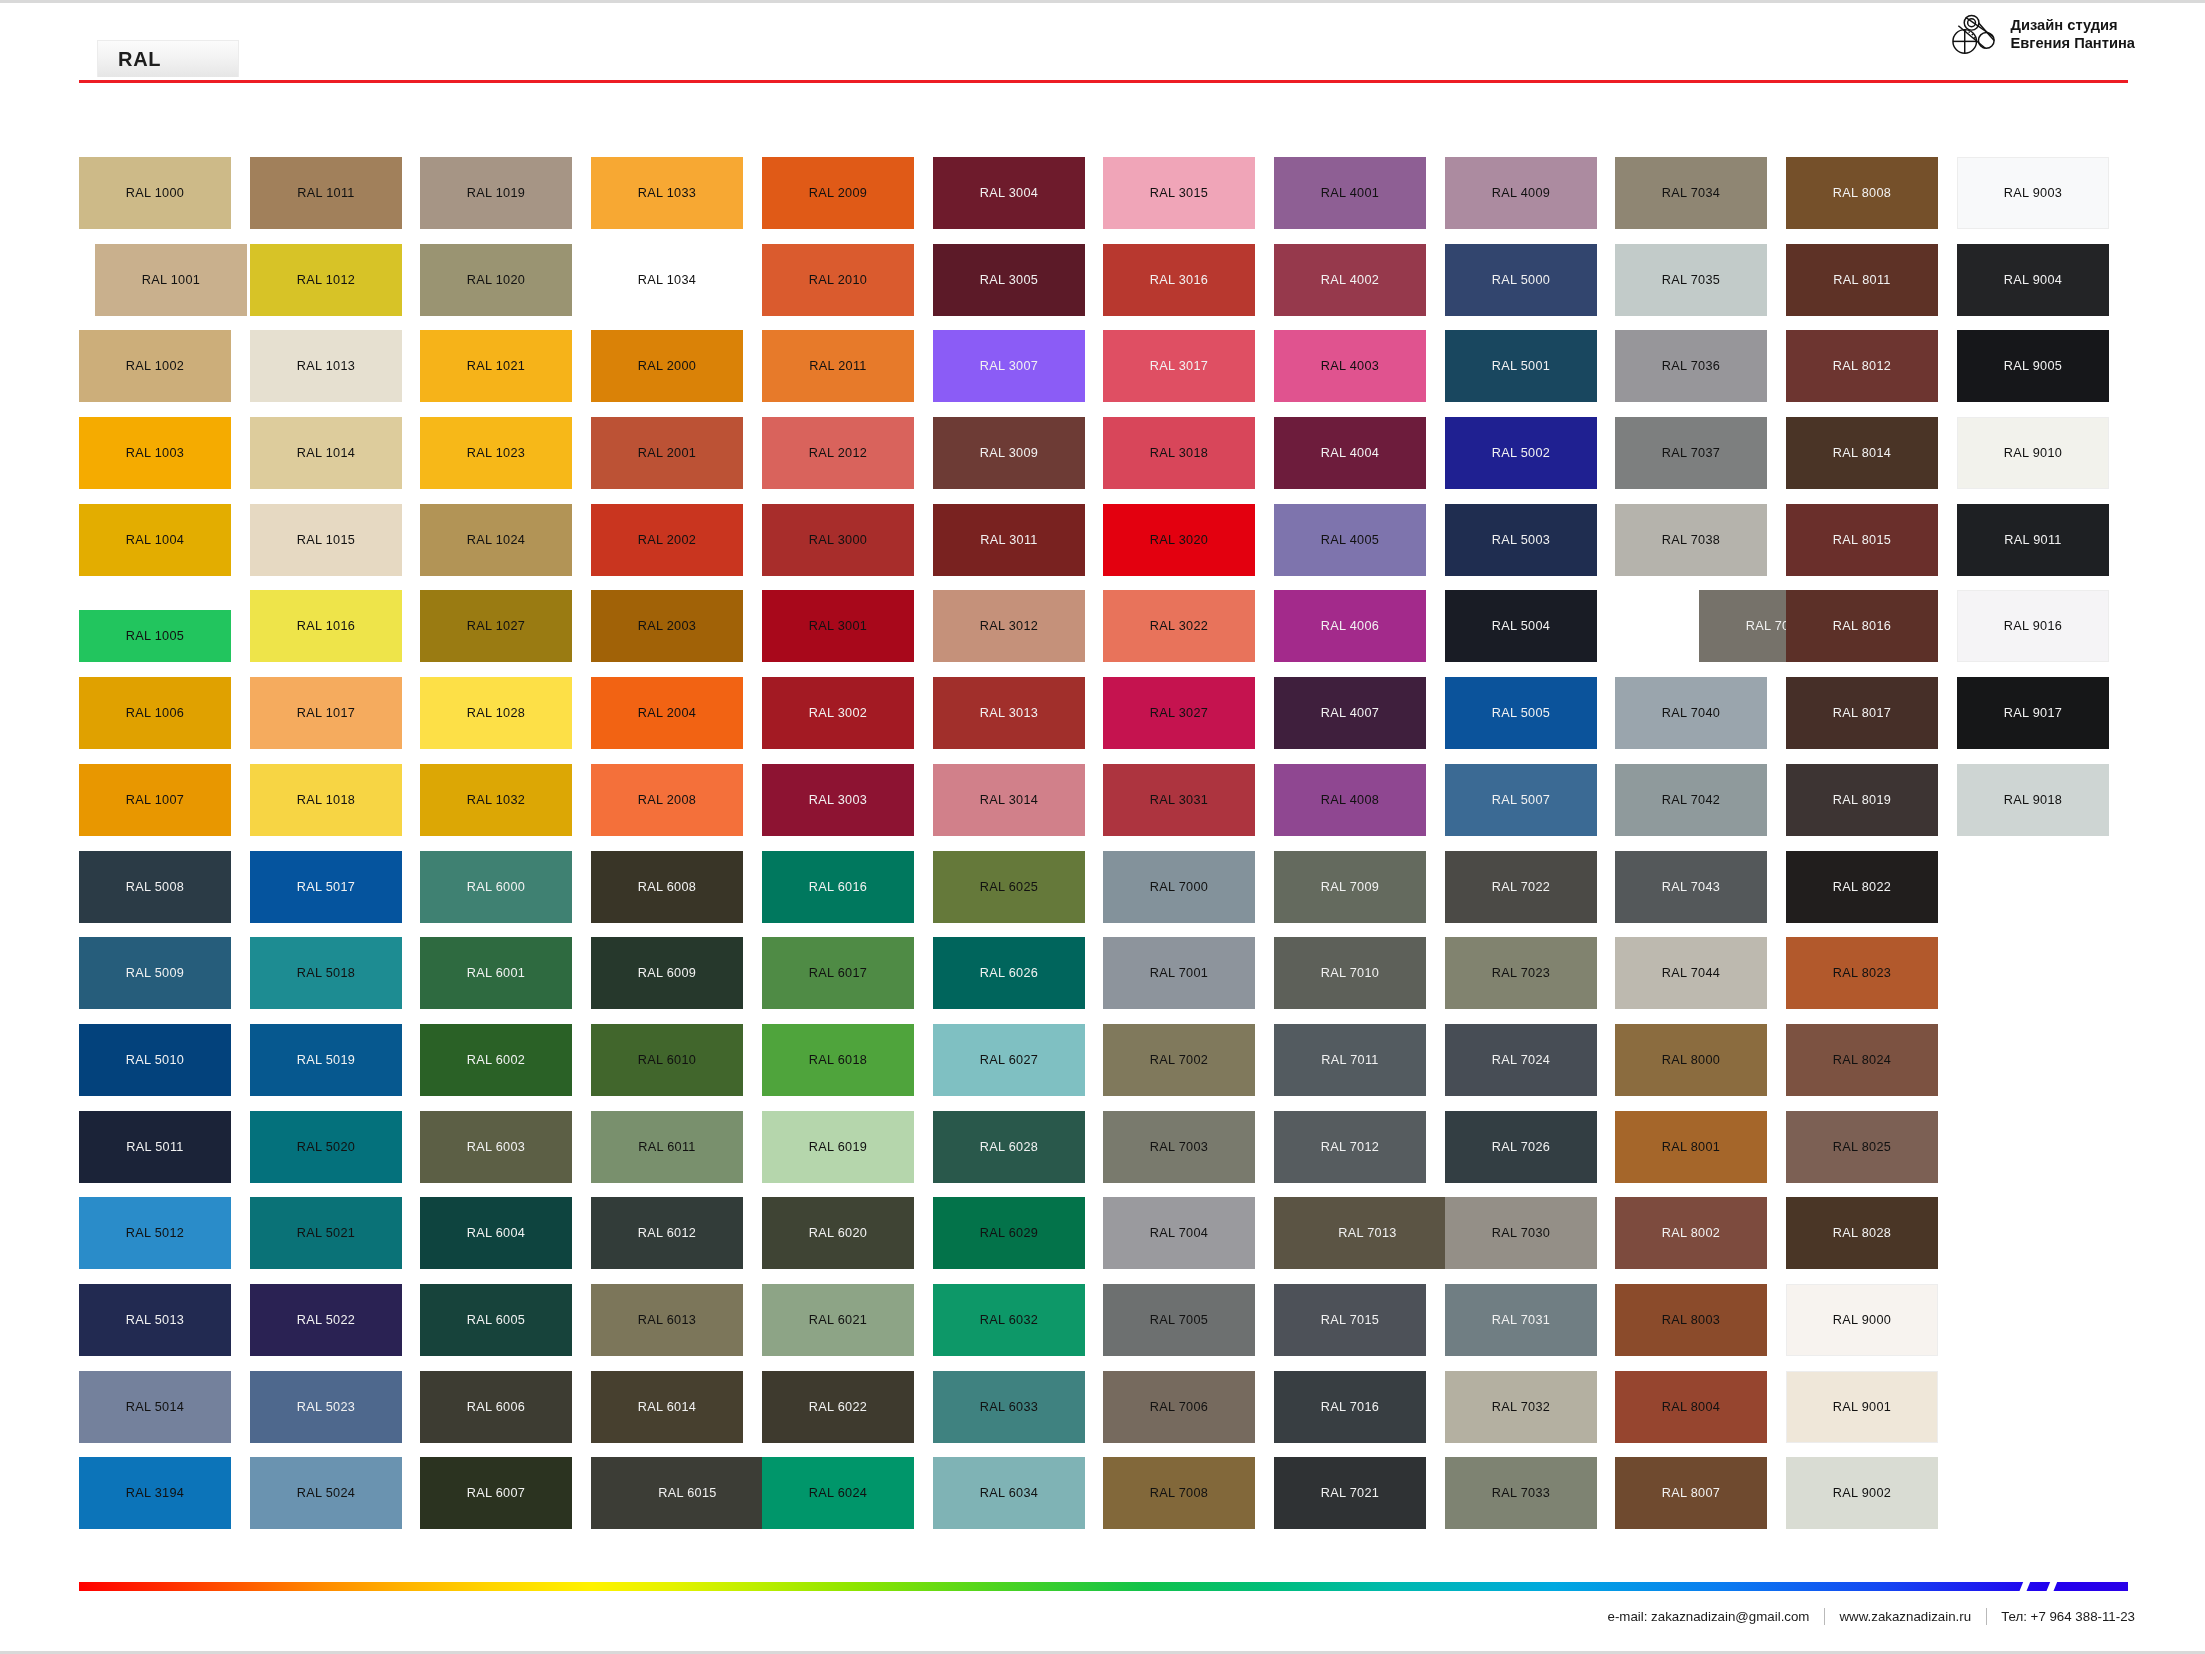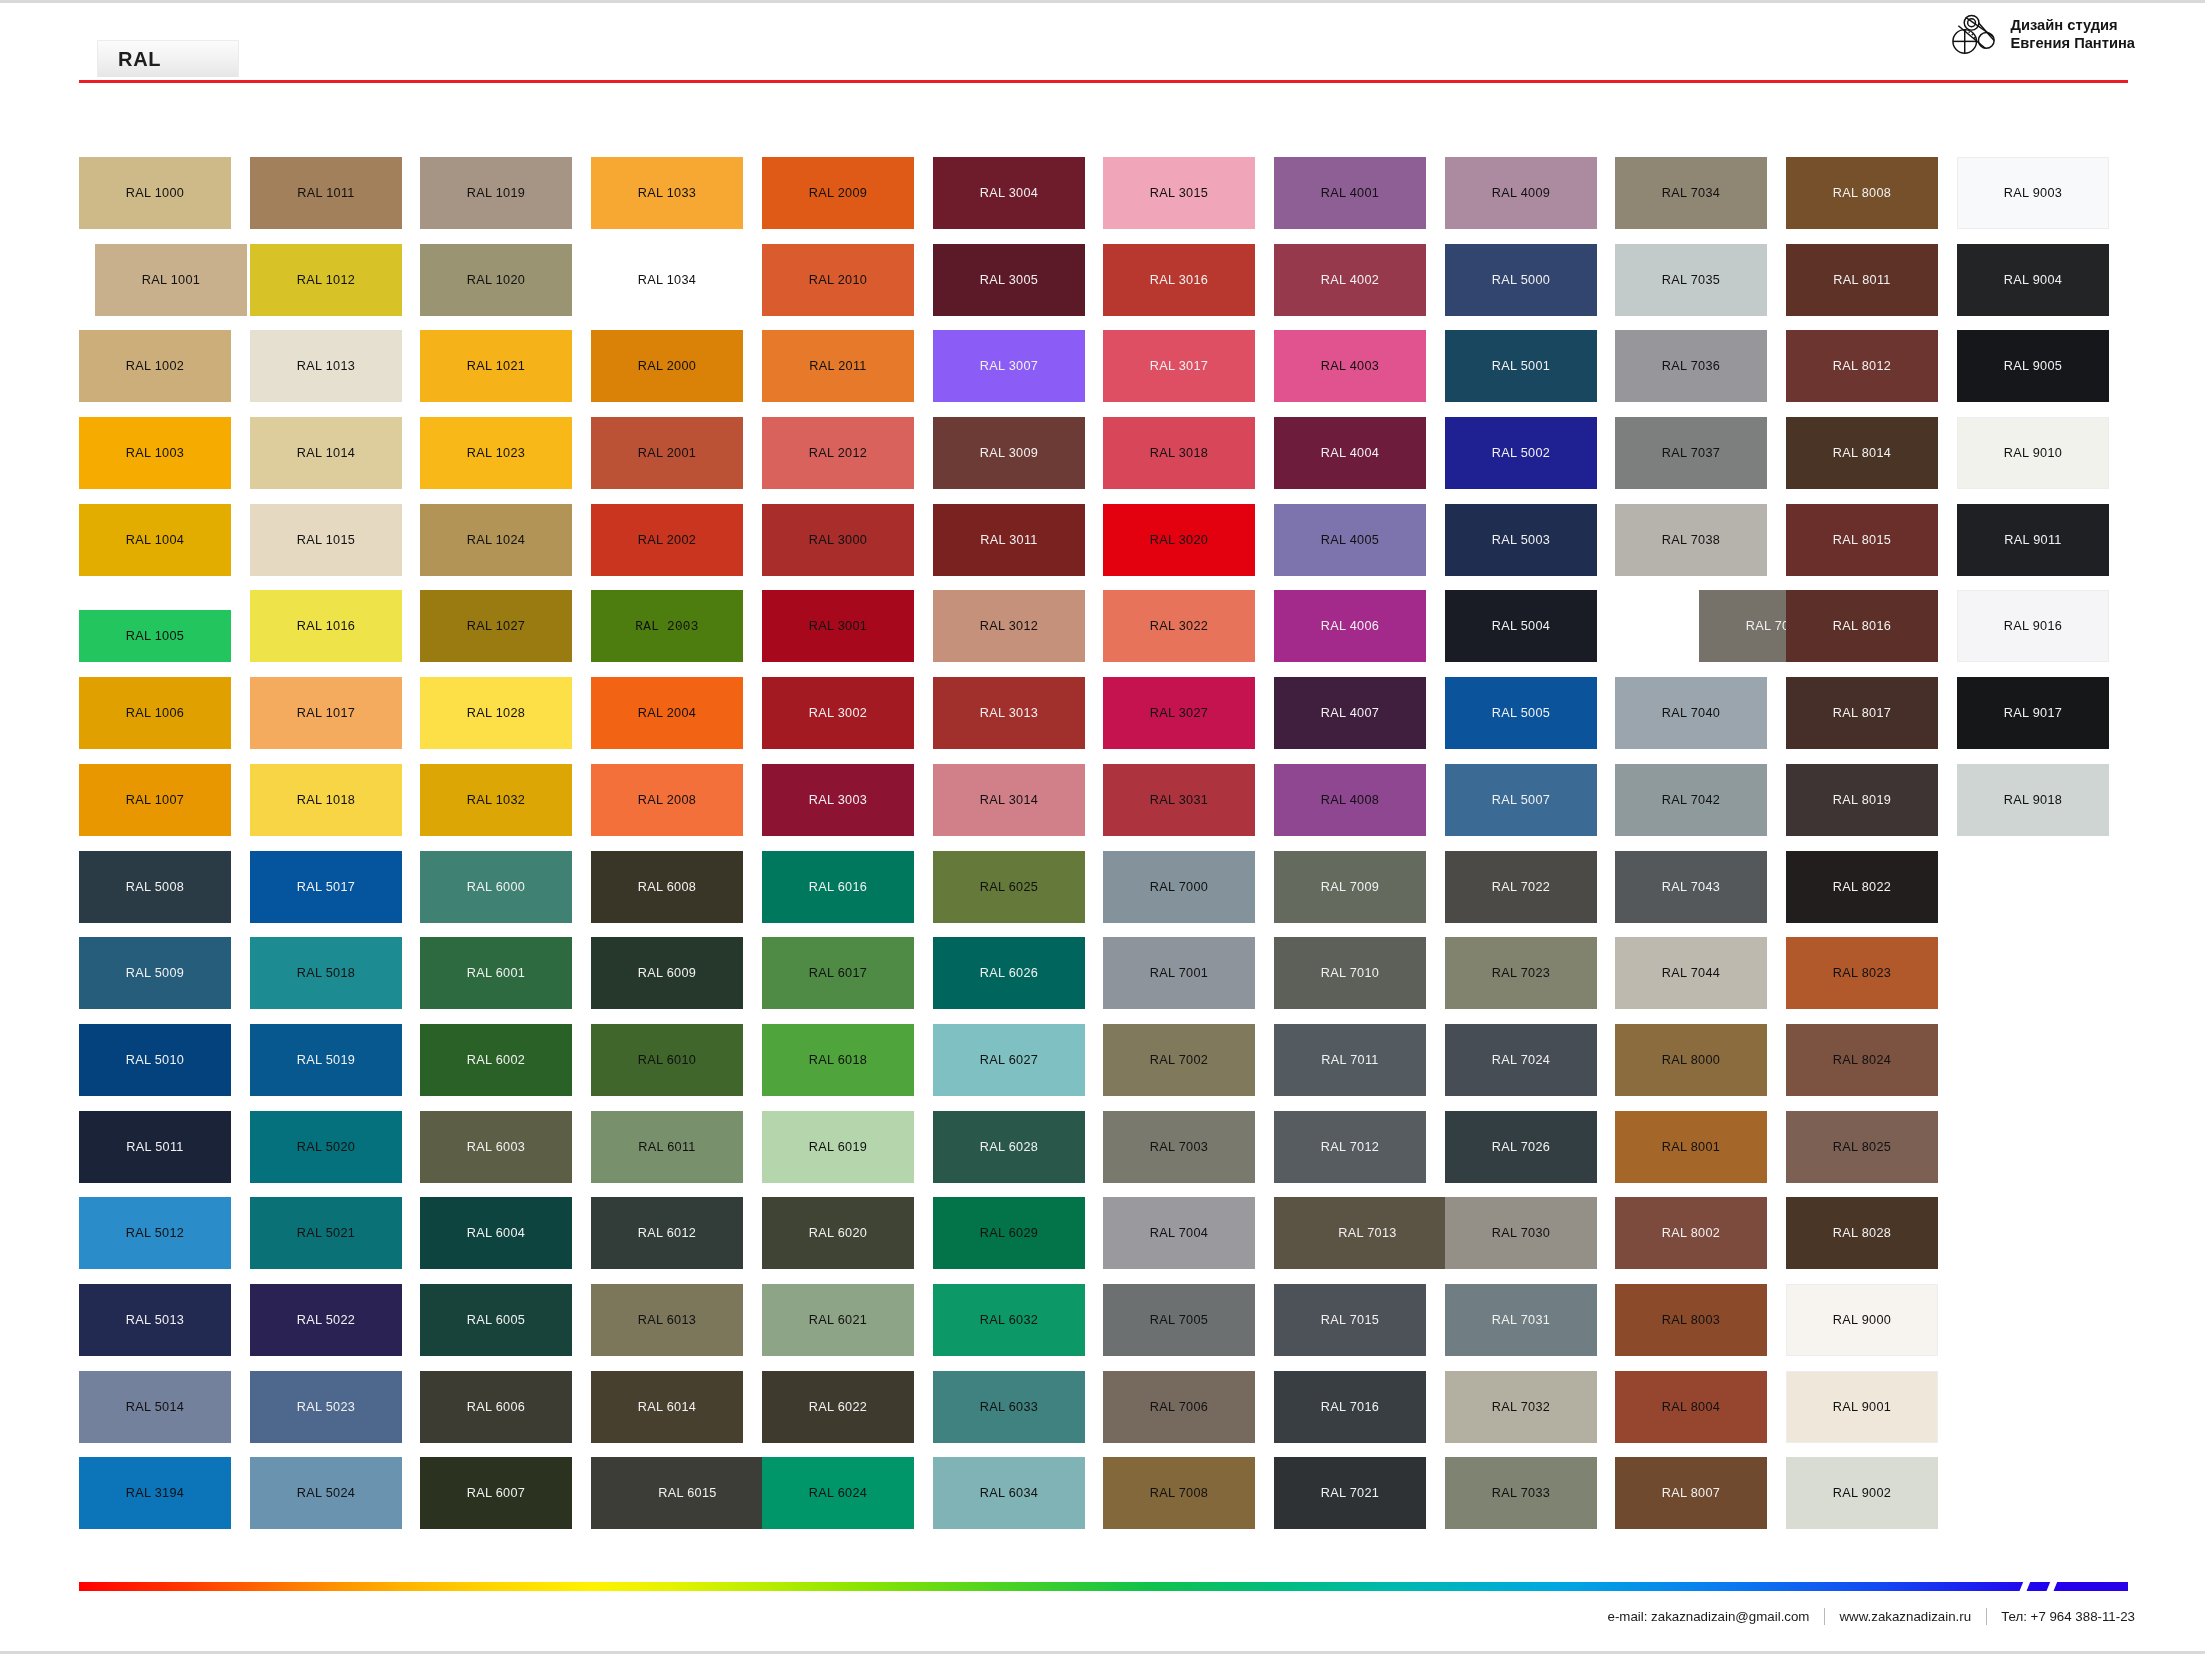--- a/index.html
+++ b/index.html
@@ -293,21 +293,21 @@
     <div class="cell" style="left: 0px; top: 433px;">
       <div class="swatch dark-txt" style="background: #22c55e; margin-top: 20px;">RAL 1005</div>
     </div>
     <div class="cell" style="left: 171px; top: 433px;">
       <div class="swatch dark-txt" style="background: rgb(238, 228, 74);">RAL 1016</div>
     </div>
     <div class="cell" style="left: 341px; top: 433px;">
       <div class="swatch dark-txt" style="background: rgb(154, 123, 18);">RAL 1027</div>
     </div>
     <div class="cell" style="left: 512px; top: 433px;">
-      <div class="swatch dark-txt" style="background: #4d7c0f; font-family: Liberation Mono, monospace;">RAL 2003</div>
+      <div class="swatch dark-txt" style="background: #a16207;">RAL 2003</div>
     </div>
     <div class="cell" style="left: 683px; top: 433px;">
       <div class="swatch dark-txt" style="background: rgb(168, 8, 27);">RAL 3001</div>
     </div>
     <div class="cell" style="left: 854px; top: 433px;">
       <div class="swatch dark-txt" style="background: rgb(197, 145, 122);">RAL 3012</div>
     </div>
     <div class="cell" style="left: 1024px; top: 433px;">
       <div class="swatch dark-txt" style="background: rgb(232, 115, 91);">RAL 3022</div>
     </div>

